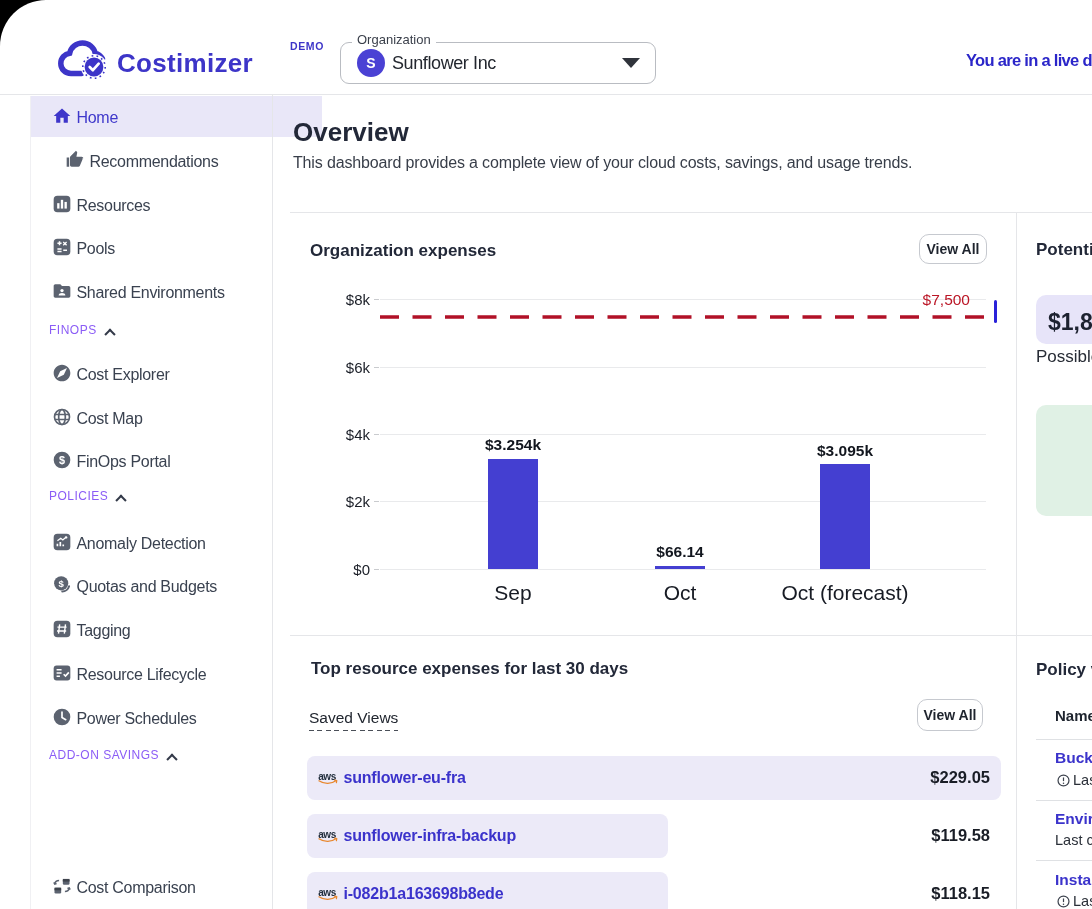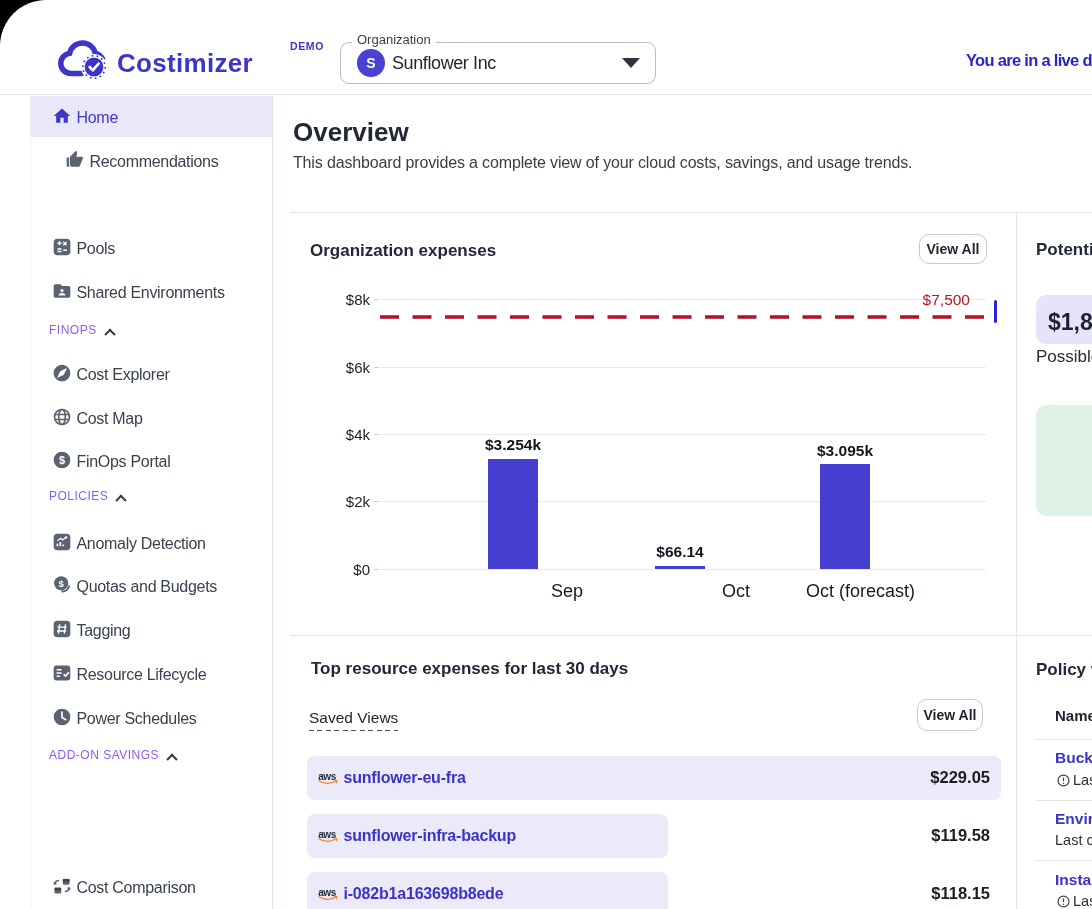--- a/index.html
+++ b/index.html
@@ -15,41 +15,41 @@
 #demo { left:264px; top:40px; font-size:10.5px; font-weight:bold; color:#3d35c8; letter-spacing:0.6px;margin-left:26px; }
 #orgbox { left:340px; top:42px; width:316px; height:42px; border:1px solid #b9bcc2; border-radius:9px; }
 #orglabel { left:352px; top:32px; font-size:13px; color:#3a3f4a; background:#fff; padding:0 5px; }
 #avatar { left:357px; top:49px; width:28px; height:28px; border-radius:50%; background:#4a41d4; color:#fff; font-size:14px; font-weight:bold; text-align:center; line-height:28px; }
 #orgname { left:392px; top:53px; font-size:18px; letter-spacing:-0.4px; color:#23272f; }
 #caret { left:622px; top:58px; width:0; height:0; border-left:9px solid transparent; border-right:9px solid transparent; border-top:10px solid #2f333b; }
 #livetext { left:966px; top:51px; font-size:16.5px; font-weight:bold; color:#2b26c9; white-space:nowrap; letter-spacing:-0.7px; }
 
 
 #sidebar { left:0; top:95px; width:272px; height:814px; }
-.nav-item { position:absolute; left:30px; width:242px; height:41px; }
+.nav-item { position:absolute; left:30px; width:292px; height:41px; }
 .nav-item .ic { position:absolute; left:22px; top:10.5px; width:20px; height:20px; }
 .nav-item .tx { position:absolute; left:46.5px; top:13px; font-size:16px; letter-spacing:-0.3px; color:#3a4250; white-space:nowrap; }
 .nav-item.active { background:#e9e7f8; }
 .nav-item.active .tx { color:#3f38cb; }
 .nav-head { position:absolute; left:49px; font-size:12px; font-weight:500; color:#8b5cf6; letter-spacing:0.5px; white-space:nowrap; }
 .chev { display:inline-block; width:8px; height:8px; border-left:2px solid #333a49; border-top:2px solid #333a49; transform:rotate(45deg) translate(3px,3px); margin-left:5px; }
 
 
 #ovh { left:293px; top:117px; font-size:26px; font-weight:bold; color:#222838; }
 #ovsub { left:293px; top:154px; font-size:16px; letter-spacing:-0.15px; color:#383e49; }
 .sec-h { position:absolute; font-size:17px; font-weight:bold; color:#222838; }
 .viewall { position:absolute; border:1px solid #c6c9cf; border-radius:10px; font-size:14px; font-weight:bold; color:#1f242e; text-align:center; background:#fff; }
 
 
 .gline { position:absolute; left:380px; width:606px; height:1px; background:#e9eaec; }
 .gtick { position:absolute; left:374px; width:5px; height:1px; background:#c9cbce; }
 .ylab { position:absolute; width:60px; left:310px; text-align:right; font-size:15px; color:#1a1e27; }
 .bar { position:absolute; background:#443fd1; width:50px; }
 .blab { position:absolute; width:120px; text-align:center; font-size:15.5px; font-weight:bold; color:#12161e; }
-.xlab { position:absolute; width:140px; text-align:right; font-size:18px; color:#171b24; }
+.xlab { position:absolute; width:140px; text-align:center; font-size:21px; color:#171b24; }
 
 
 .rrow { position:absolute; left:307px; height:44px; border-radius:8px; background:#eceaf8; }
 .awsic { position:absolute; left:10.5px; top:15px; width:20px; height:14px; }
 .rname { position:absolute; left:36.5px; top:12.5px; font-size:16px; letter-spacing:-0.2px; font-weight:bold; color:#3b33cb; white-space:nowrap; }
 .rprice { position:absolute; font-size:16.5px; font-weight:bold; color:#191d26; text-align:right; width:100px; }
 
 
 .rlink { position:absolute; left:1055px; font-size:15.5px; font-weight:bold; color:#3b33cb; white-space:nowrap; }
 .rsub { position:absolute; left:1055px; font-size:14.5px; color:#2a2f38; white-space:nowrap; }
@@ -82,20 +82,29 @@
         <span class="ic"><svg viewBox="0 0 24 24" width="20" height="20">
             <path fill="#3e36ca" d="M10 20v-6h4v6h5v-8h3L12 3 2 12h3v8z"></path>
           </svg></span>
         <span class="tx">Home</span>
       </div>
       <div class="nav-item" style="top:44.5px;margin-left:13px;">
         <span class="ic"><svg viewBox="0 0 24 24" width="20" height="20">
             <path fill="#5c6370" d="M2 20h3V9H2v11zM22 10c0-1.1-.9-2-2-2h-6.3l.95-4.57.03-.32c0-.41-.17-.79-.44-1.06L13.17 1 6.58 7.59C6.22 7.95 6 8.45 6 9v9c0 1.1.9 2 2 2h8c.83 0 1.54-.5 1.84-1.22l3.02-7.05c.09-.23.14-.47.14-.73v-1z"></path>
           </svg></span>
         <span class="tx">Recommendations</span>
+      </div>
+      <div class="nav-item" style="top:88.5px;">
+        <span class="ic"><svg viewBox="0 0 24 24" width="20" height="20">
+            <rect x="2" y="2" width="20" height="20" rx="4.5" fill="#5c6370"></rect>
+            <rect x="6.2" y="11" width="2.8" height="6.5" fill="#fff"></rect>
+            <rect x="10.6" y="7" width="2.8" height="10.5" fill="#fff"></rect>
+            <rect x="15" y="9.5" width="2.8" height="8" fill="#fff"></rect>
+          </svg></span>
+        <span class="tx">Resources</span>
       </div>
       <div class="nav-item" style="top:131.5px;">
         <span class="ic"><svg viewBox="0 0 24 24" width="20" height="20">
             <rect x="2" y="2" width="20" height="20" rx="4.5" fill="#5c6370"></rect>
             <path d="M6.5 7.5h5M9 5v5" stroke="#fff" stroke-width="1.8"></path>
             <path d="M13.5 6l4 4M17.5 6l-4 4" stroke="#fff" stroke-width="1.6"></path>
             <path d="M6.5 14.5h5M6.5 17.5h5" stroke="#fff" stroke-width="1.8"></path>
             <path d="M13.5 16h4.5" stroke="#fff" stroke-width="1.8"></path>
           </svg></span>
         <span class="tx">Pools</span>

